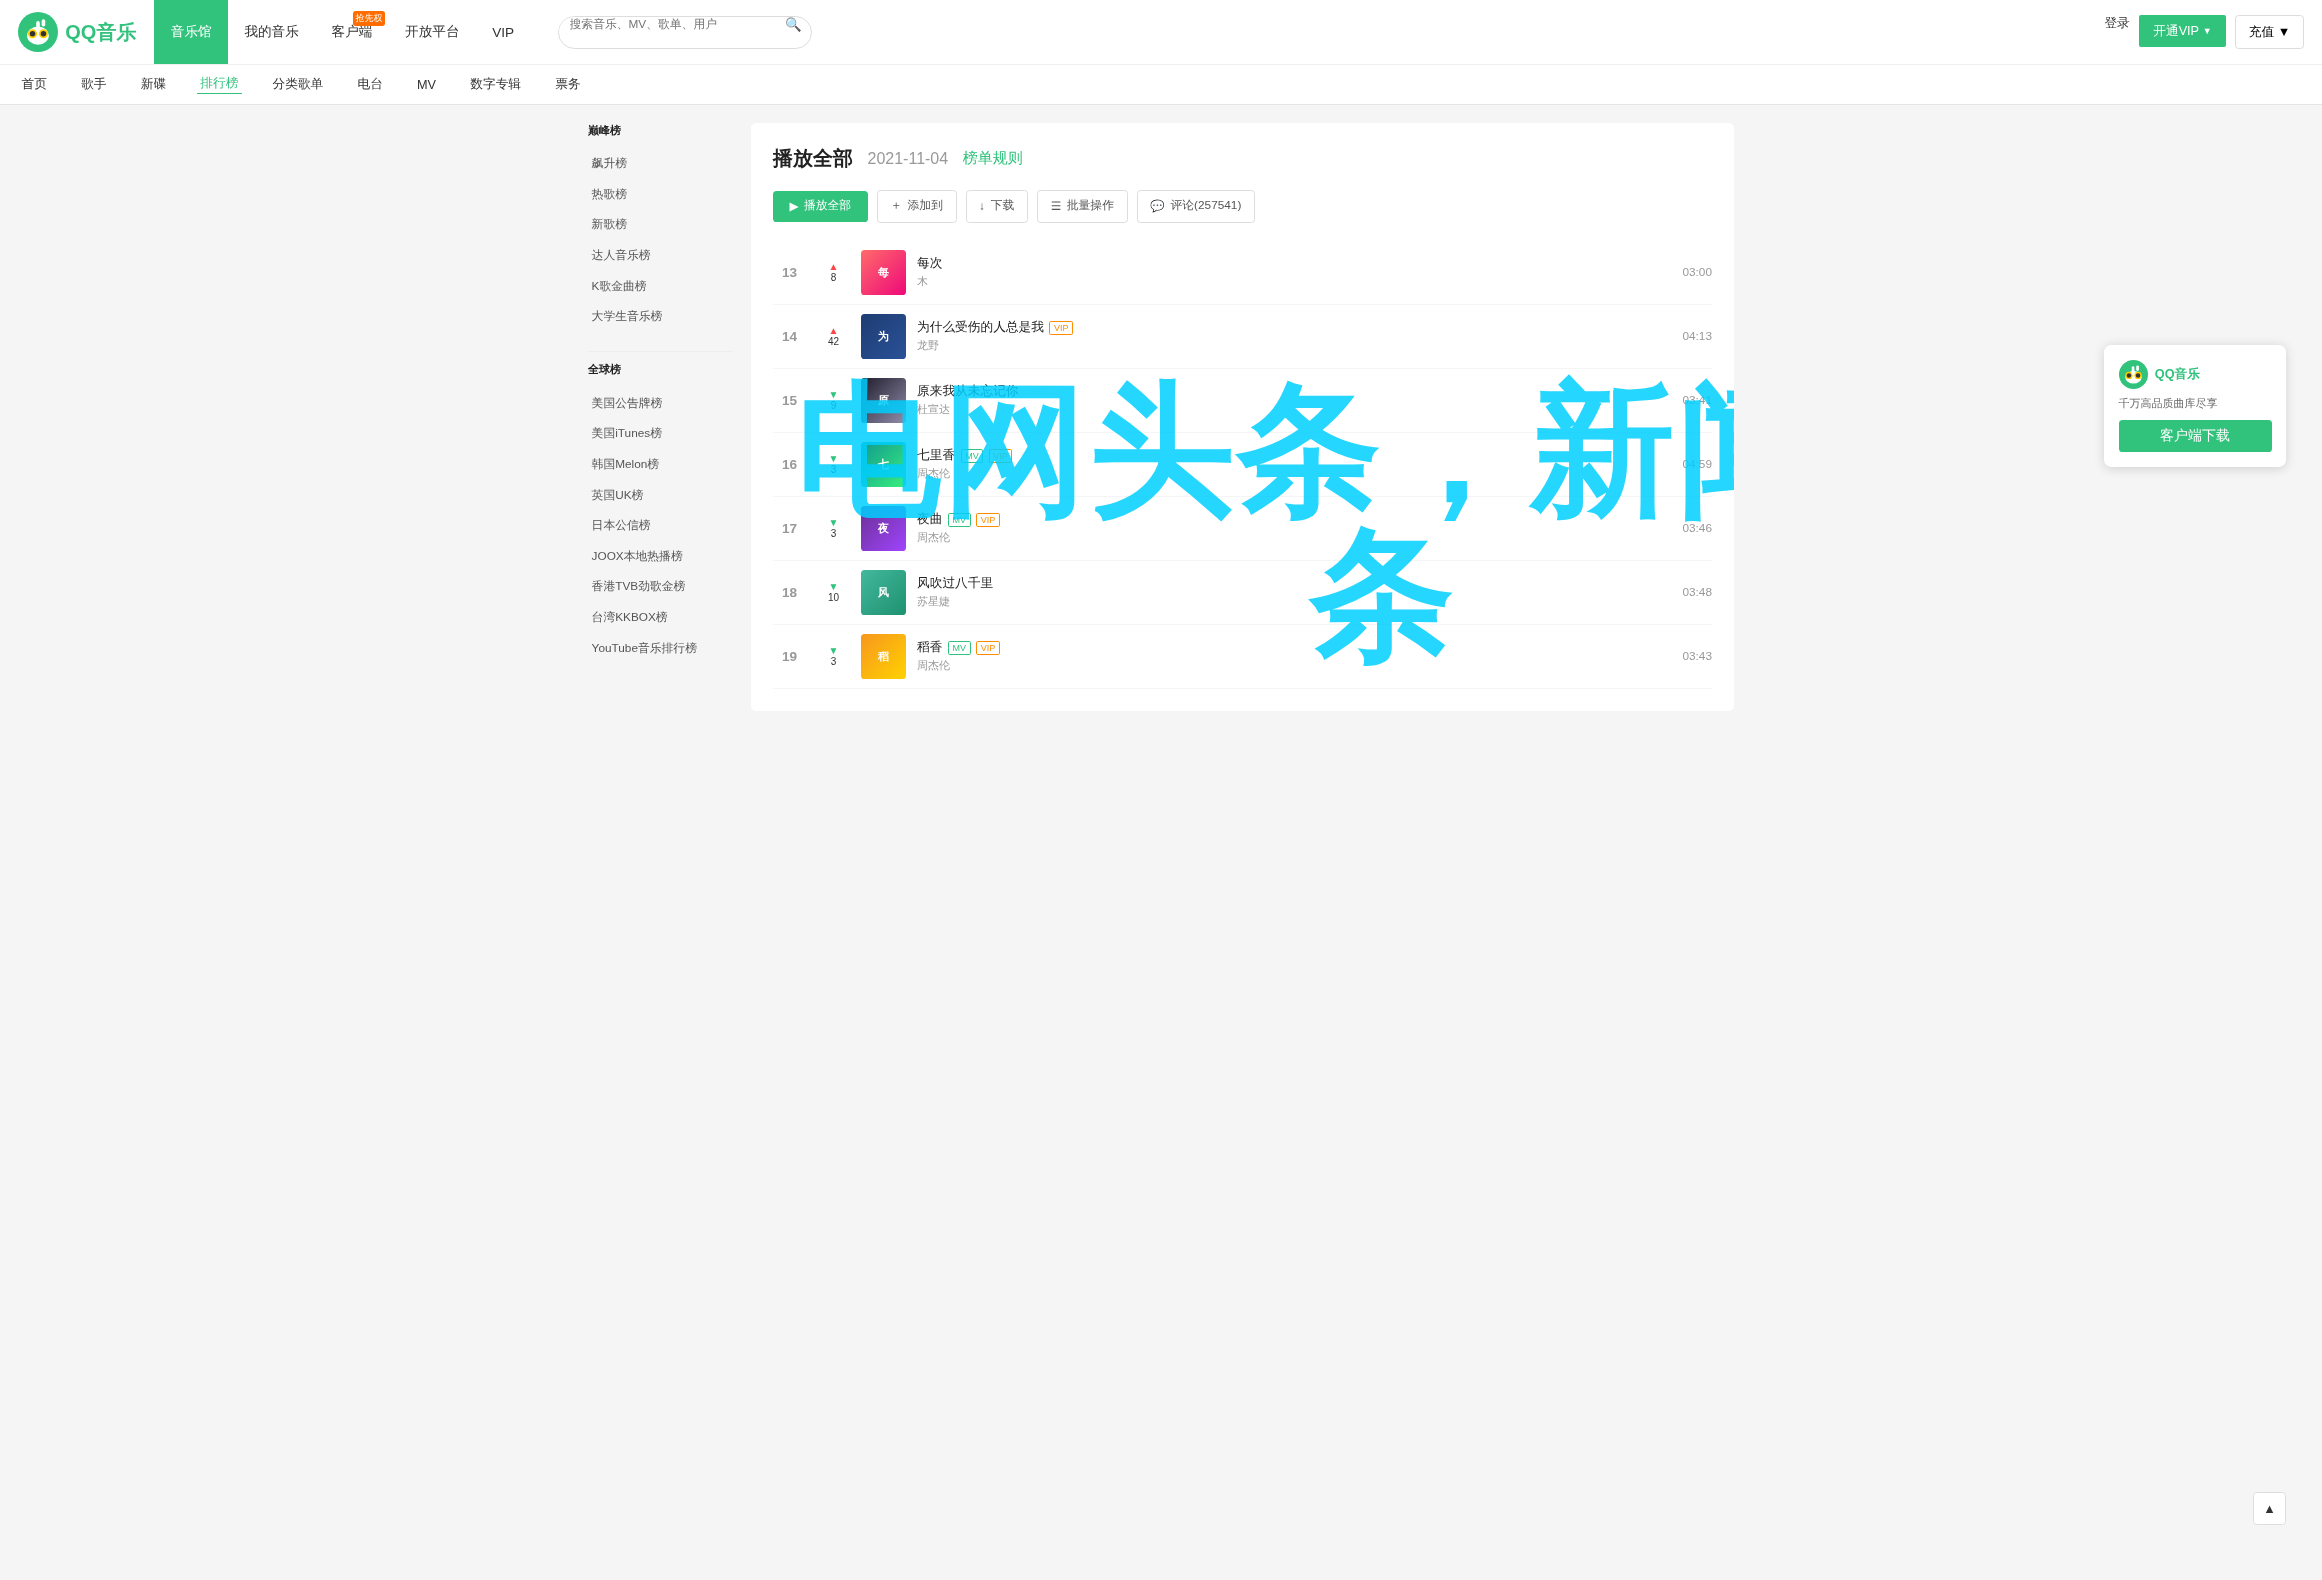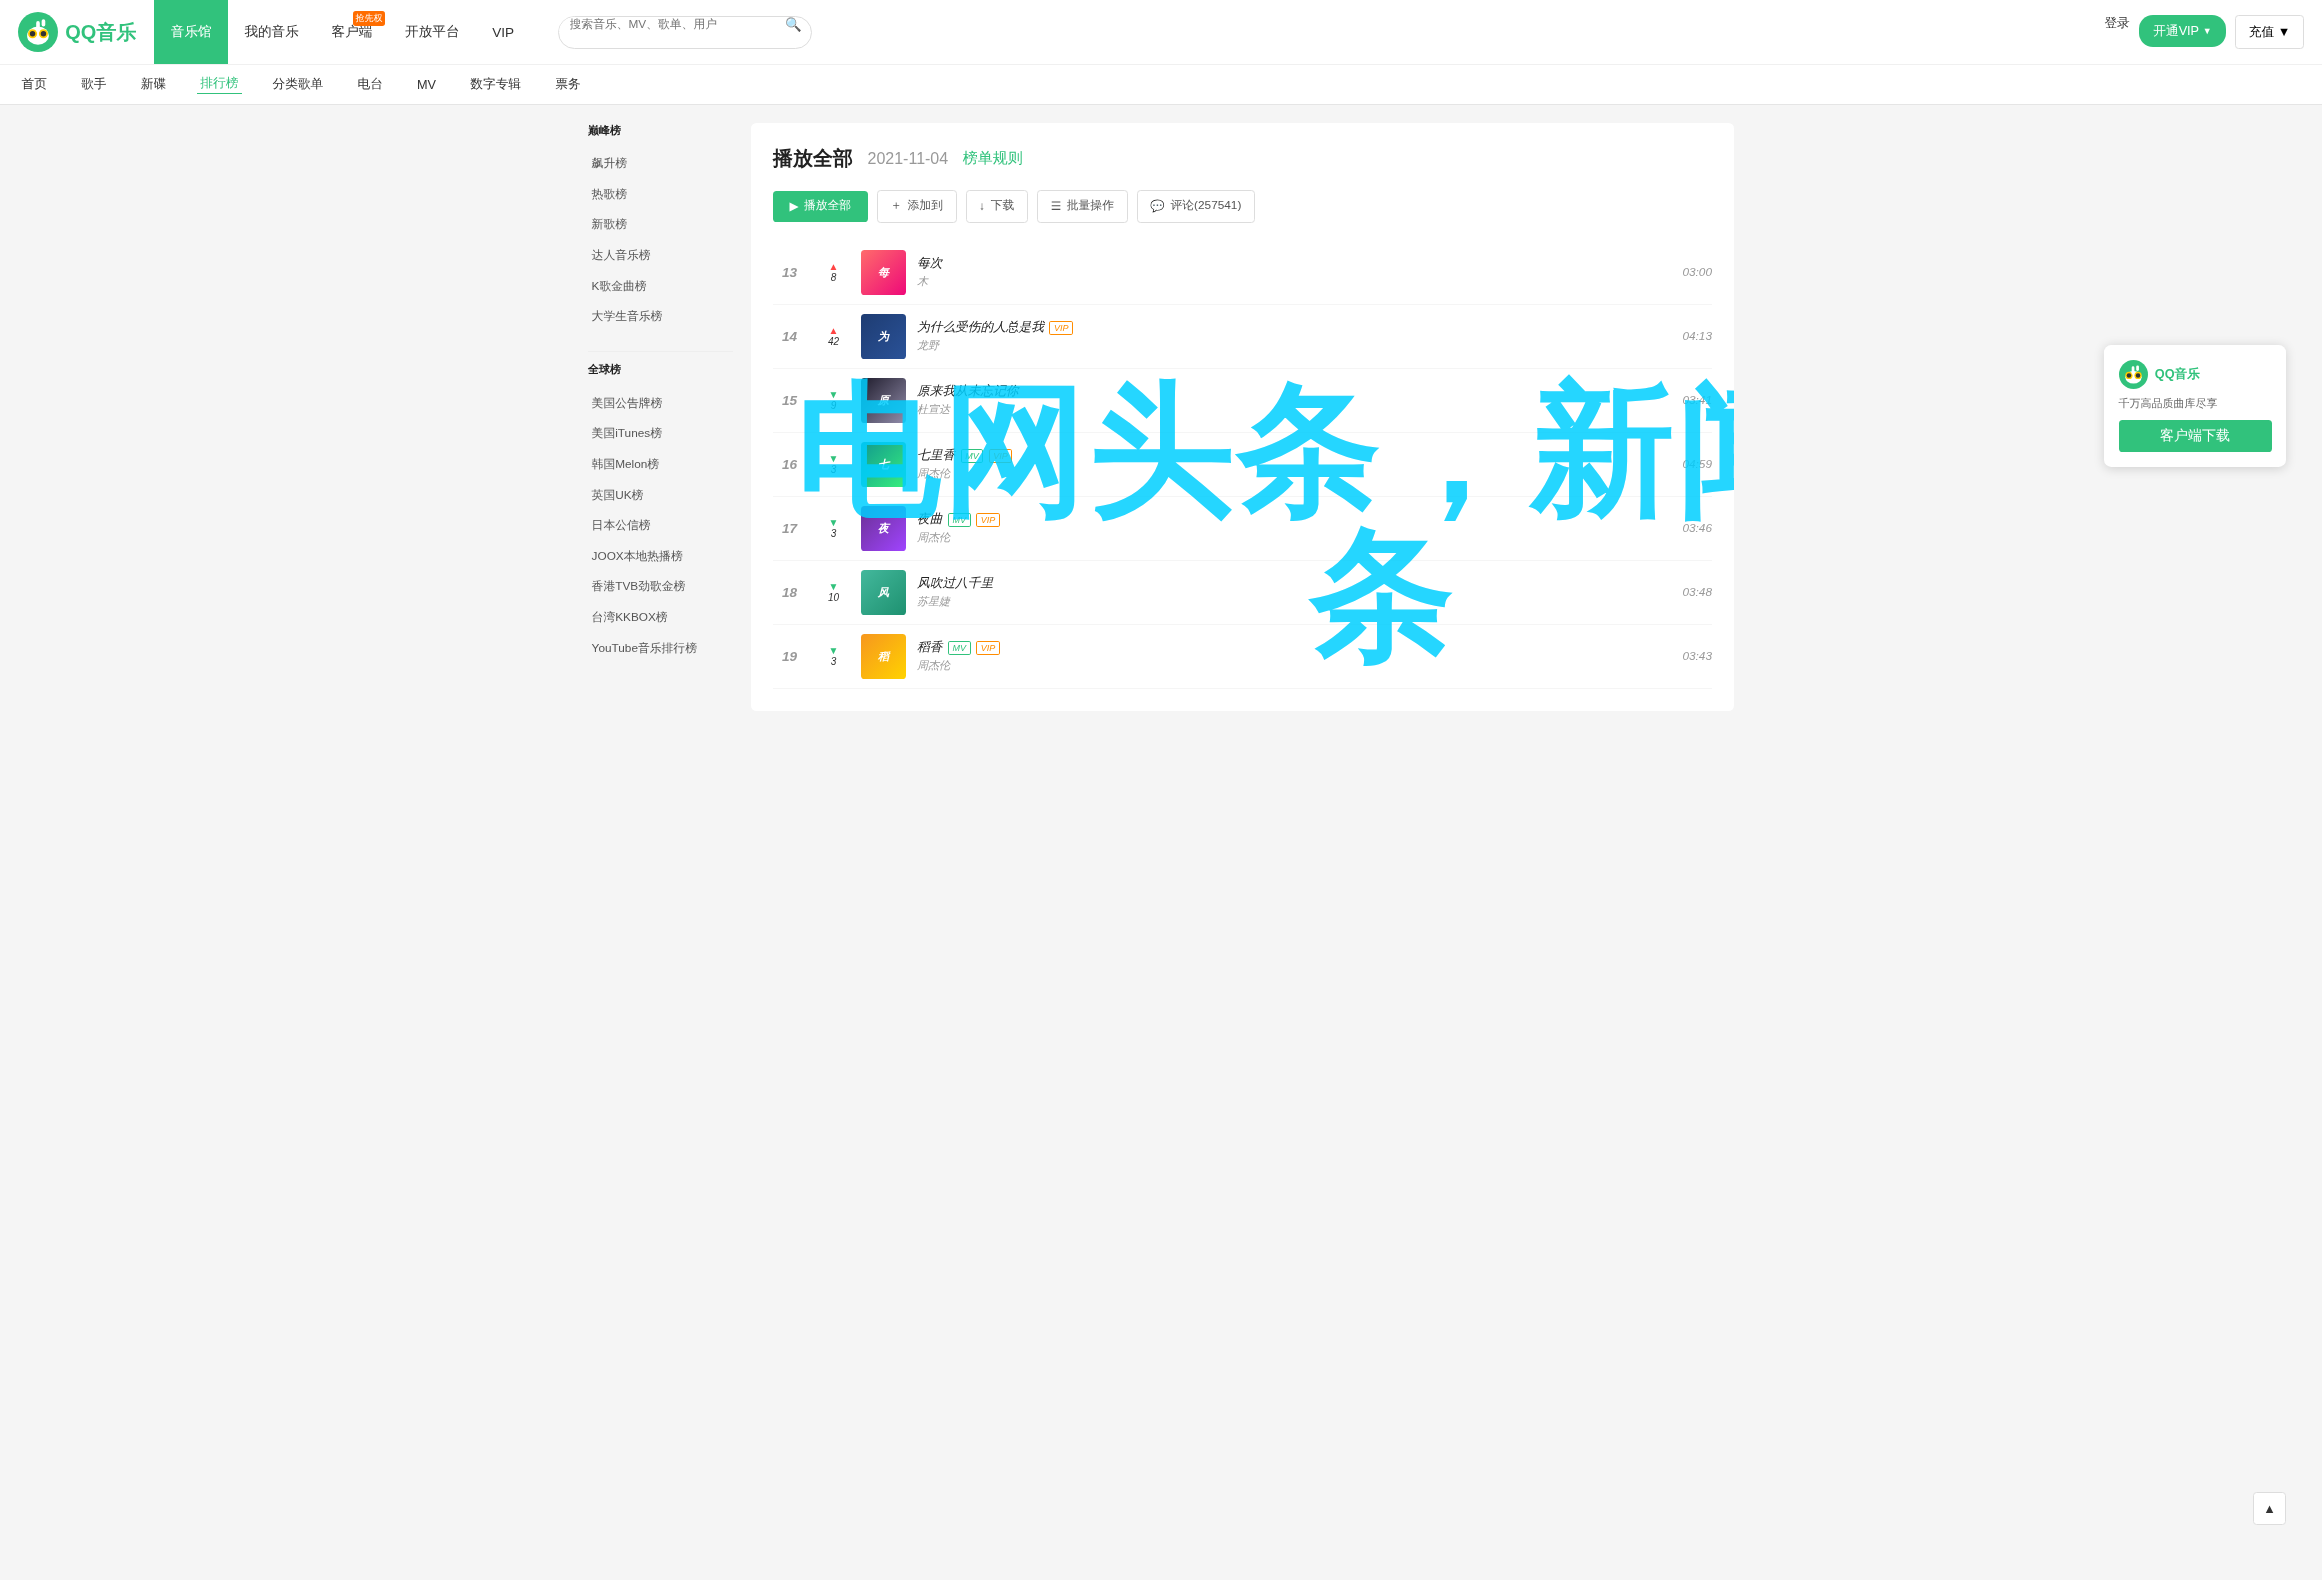--- a/index.html
+++ b/index.html
@@ -13,21 +13,21 @@
     .logo-text { font-size: 20px; font-weight: bold; color: #31c27c; }
     .nav-main { display: flex; align-items: stretch; height: 64px; }
     .nav-item { display: flex; align-items: center; padding: 0 16.4px; cursor: pointer; font-size: 13.6px; color: #333; position: relative; text-decoration: none; height: 100%; }
     .nav-item.active { background: #31c27c; color: #fff; }
     .nav-item .badge { position: absolute; top: 11px; right: 3.6px; background: #ff6d00; color: #fff; font-size: 9px; padding: 0.9px 2.7px; border-radius: 2.7px; }
     .search-area { display: flex; align-items: flex-start; margin-left: 18px; border: 0.9px solid #ddd; border-radius: 18px; overflow: hidden; height: 33px; gap: 36px; }
     .search-input { border: none; outline: none; padding: 0 11px; width: 182px; font-size: 11.8px; color: #999; }
     .search-btn { background: none; border: none; padding: 0 9px; cursor: pointer; color: #999; }
     .auth-area { display: flex; align-items: flex-start; gap: 9px; margin-left: auto; }
     .btn-login { background: none; border: none; cursor: pointer; font-size: 12.7px; color: #333; }
-    .btn-vip { background: #31c27c; color: #fff; border: none; padding: 7.3px 14.5px; border-radius: 14px; cursor: pointer; font-size: 12.7px; display: flex; align-items: center; gap: 3.6px; }
+    .btn-vip { background: #31c27c; color: #fff; border: none; padding: 7.3px 14.5px; border-radius: 2px; cursor: pointer; font-size: 12.7px; display: flex; align-items: center; gap: 3.6px; }
     .btn-vip .arrow { font-size: 9px; }
     .btn-charge { background: none; border: 0.9px solid #ddd; padding: 7.3px 12.7px; border-radius: 3.6px; cursor: pointer; font-size: 12.7px; display: flex; align-items: center; gap: 3.6px; }
 
     .header-nav { display: flex; align-items: center; padding: 0 18px; height: 40px; gap: 27px; border-top: 0.9px solid #f0f0f0; }
     .sub-nav-item { font-size: 12.7px; color: #333; cursor: pointer; text-decoration: none; padding: 0 3.6px; }
     .sub-nav-item.active { color: #31c27c; border-bottom: 1.8px solid #31c27c; padding-bottom: 1.8px; }
 
     
     .main-container { display: flex; max-width: 1182px; margin: 18px auto; gap: 18px; padding: 0 18px; }
 
@@ -44,21 +44,21 @@
     .chart-title { font-size: 20px; font-weight: bold; color: #222; }
     .chart-date { font-size: 16px; color: #999; }
     .chart-rule { font-size: 15px; color: #31c27c; cursor: pointer; }
 
     .action-bar { display: flex; align-items: center; gap: 9px; margin-bottom: 18px; }
     .btn-play-all { background: #31c27c; color: #fff; border: none; padding: 7.3px 16.4px; border-radius: 3.6px; cursor: pointer; font-size: 11.8px; display: flex; align-items: center; gap: 5.5px; }
     .btn-action { background: none; border: 0.9px solid #ddd; padding: 7.3px 12.7px; border-radius: 3.6px; cursor: pointer; font-size: 11.8px; display: flex; align-items: center; gap: 5.5px; color: #555; }
 
     
     .song-list { width: 100%; }
-    .song-row { display: flex; align-items: center; padding: 9px 0; border-bottom: 0.9px solid #f5f5f5; gap: 11px; font-style: italic; }
+    .song-row { display: flex; align-items: center; padding: 9px 0; border-bottom: 0.9px solid #f5f5f5; gap: 11px; }
     .song-num { width: 33px; text-align: center; font-size: 13.6px; color: #999; font-weight: bold; }
     .song-rank-change { width: 33px; display: flex; flex-direction: column; align-items: center; font-size: 10px; }
     .rank-up { color: #ff4444; }
     .rank-down { color: #31c27c; }
     .rank-same { color: #999; }
     .song-info { flex: 1; min-width: 0; }
     .song-name { font-size: 12.7px; color: #222; display: flex; align-items: center; gap: 5.5px; white-space: nowrap; overflow: hidden; text-overflow: ellipsis; }
     .tag { font-size: 9px; padding: 0.9px 3.6px; border-radius: 1.8px; flex-shrink: 0; }
     .tag-vip { border: 0.9px solid #ff8c00; color: #ff8c00; }
     .tag-mv { border: 0.9px solid #31c27c; color: #31c27c; }

